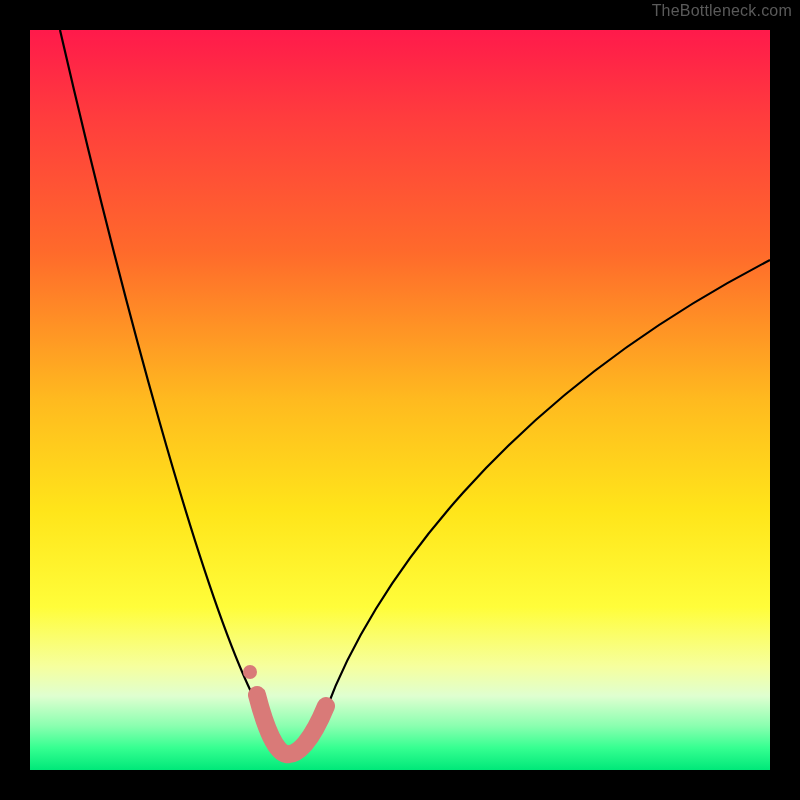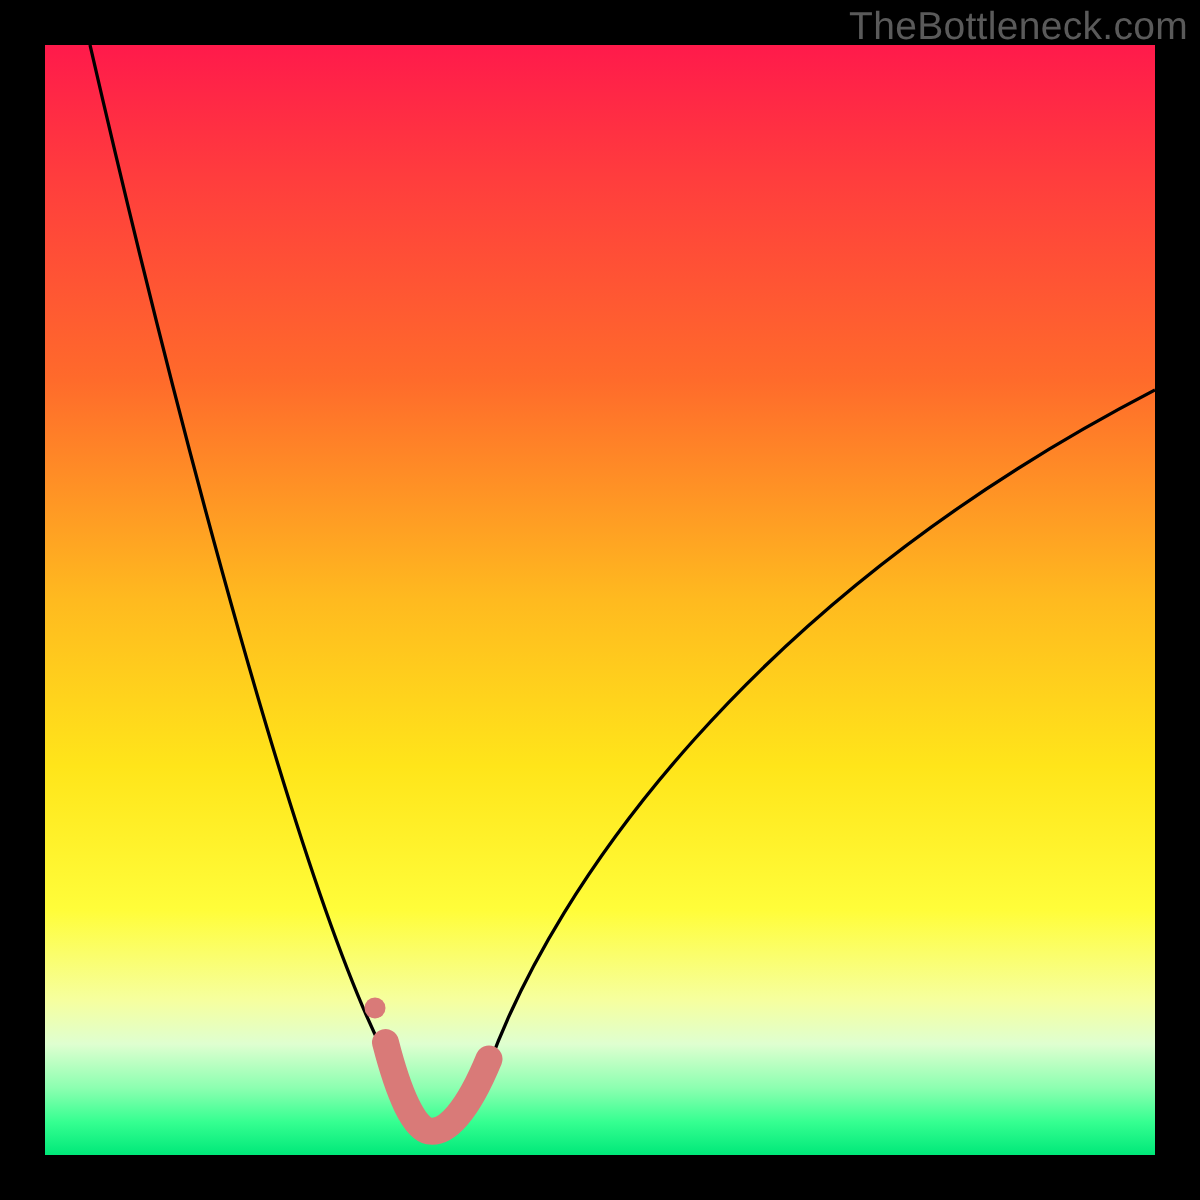--- a/index.html
+++ b/index.html
@@ -39,21 +39,21 @@
       #8bffb0 94%,
       #36ff91 97%,
       #00e879 100%
     );
   }
   .watermark {
     position: absolute;
     top: 2px;
     right: 8px;
     font-family: Arial, Helvetica, sans-serif;
-    font-size: 26px;
+    font-size: 16px;
     color: #5a5a5a;
     letter-spacing: 0.2px;
     user-select: none;
   }
   svg.curve {
     position: absolute;
     inset: 0;
   }
 </style>
 </head>

